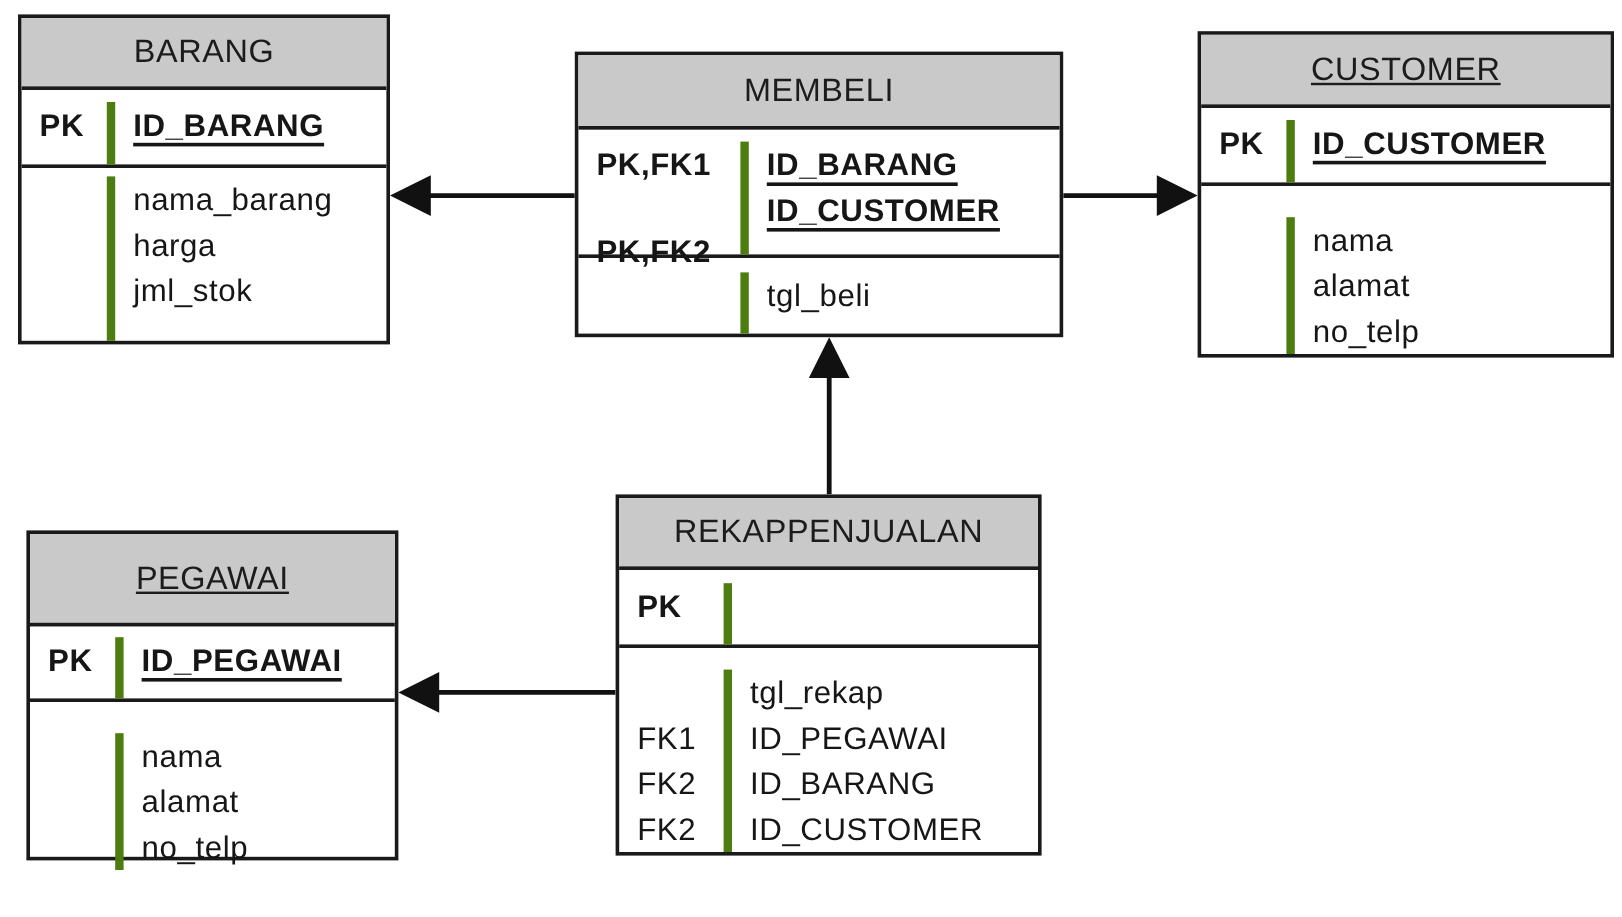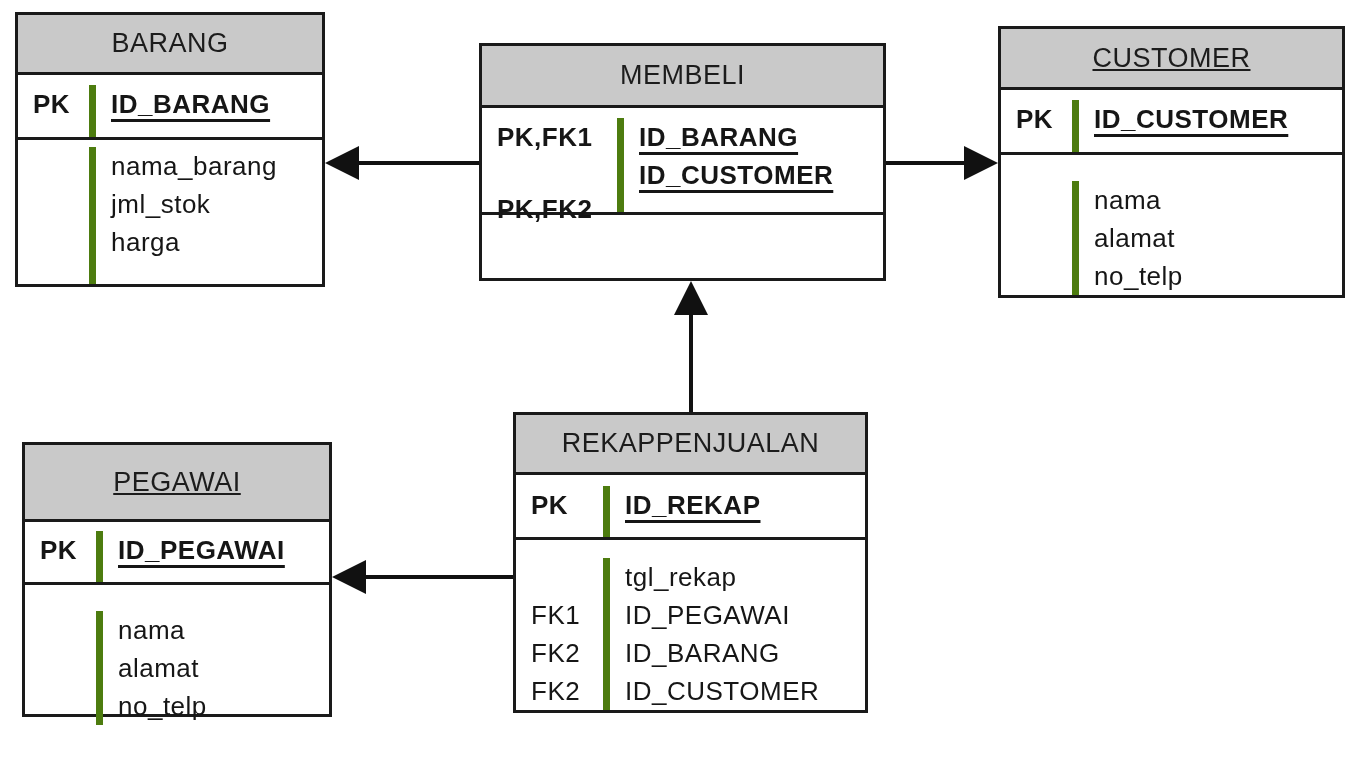--- a/index.html
+++ b/index.html
@@ -106,36 +106,44 @@
       </div>
     </div>
     <div class="section attr-sec">
       <div class="keycol">
         <div class="cell"></div>
         <div class="cell"></div>
         <div class="cell"></div>
       </div>
       <div class="attrcol">
         <div class="cell">nama_barang</div>
+        <div class="cell">harga</div>
         <div class="cell">jml_stok</div>
-        <div class="cell">harga</div>
       </div>
     </div>
   </div>
 
   <div class="entity" id="e-membeli">
     <div class="entity-header">MEMBELI</div>
     <div class="section key-sec">
       <div class="keycol">
         <div class="cell key-label">PK,FK1</div>
         <div class="cell key-label">PK,FK2</div>
       </div>
       <div class="attrcol">
         <div class="cell"><span class="key-attr">ID_BARANG</span></div>
         <div class="cell"><span class="key-attr">ID_CUSTOMER</span></div>
+      </div>
+    </div>
+    <div class="section attr-sec">
+      <div class="keycol">
+        <div class="cell"></div>
+      </div>
+      <div class="attrcol">
+        <div class="cell">tgl_beli</div>
       </div>
     </div>
   </div>
 
   <div class="entity" id="e-customer">
     <div class="entity-header">CUSTOMER</div>
     <div class="section key-sec">
       <div class="keycol">
         <div class="cell key-label">PK</div>
       </div>
@@ -179,23 +187,20 @@
         <div class="cell">no_telp</div>
       </div>
     </div>
   </div>
 
   <div class="entity" id="e-rekap">
     <div class="entity-header">REKAPPENJUALAN</div>
     <div class="section key-sec">
       <div class="keycol">
         <div class="cell key-label">PK</div>
-      </div>
-      <div class="attrcol">
-        <div class="cell"><span class="key-attr">ID_REKAP</span></div>
       </div>
     </div>
     <div class="section attr-sec">
       <div class="keycol">
         <div class="cell"></div>
         <div class="cell">FK1</div>
         <div class="cell">FK2</div>
         <div class="cell">FK2</div>
       </div>
       <div class="attrcol">

